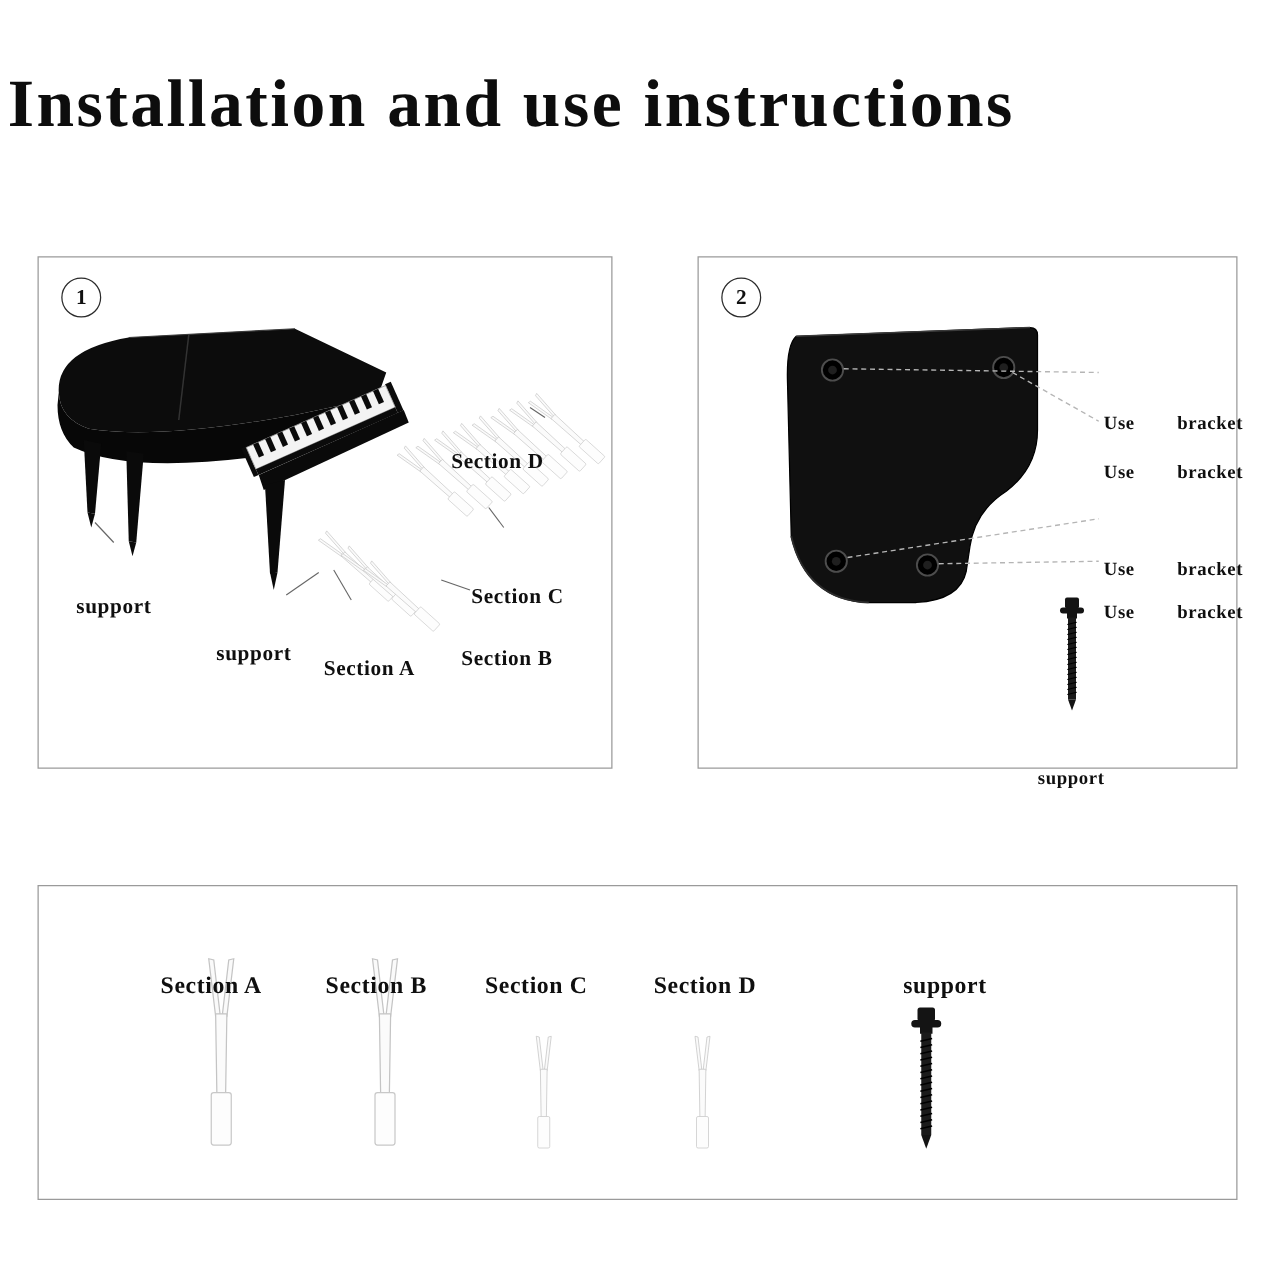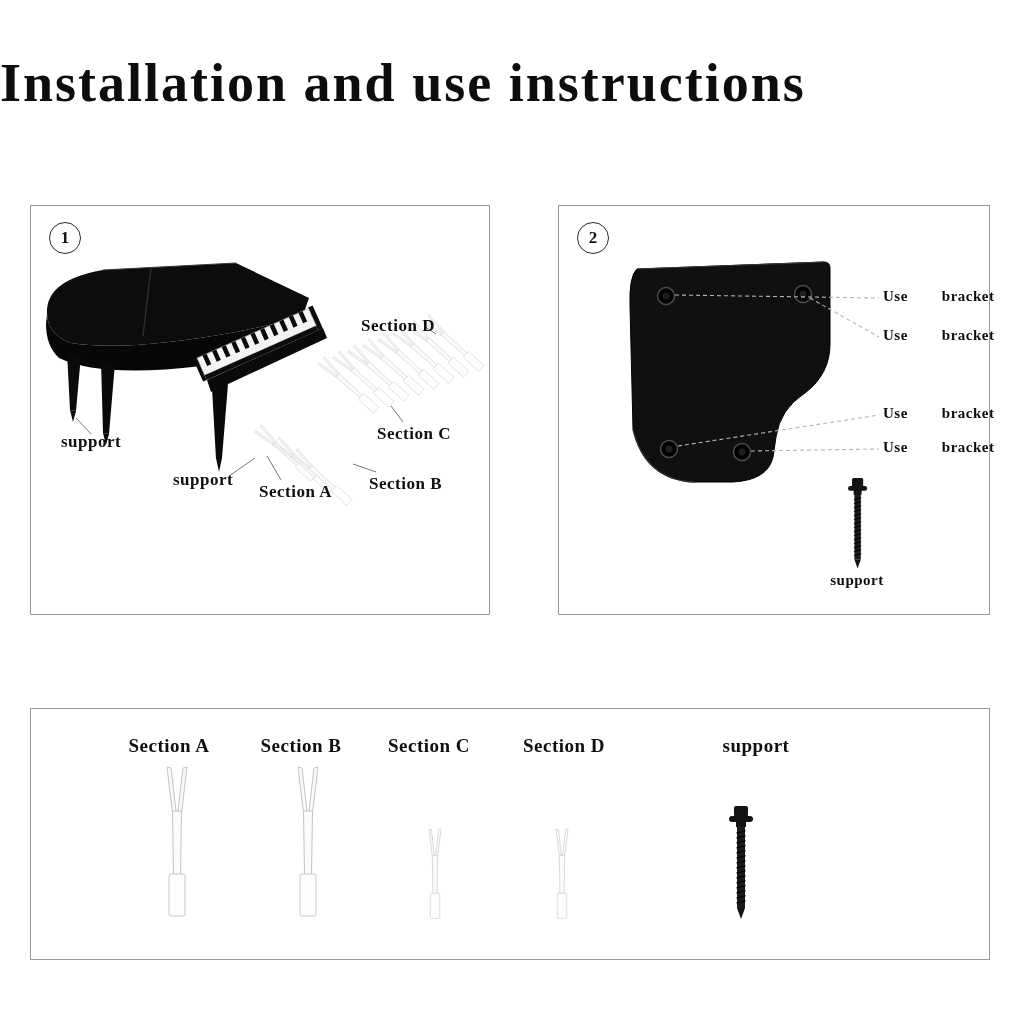--- a/index.html
+++ b/index.html
@@ -1,28 +1,28 @@
 <!DOCTYPE html>
 <html><head>
 <meta charset="utf-8">
 <style>
   html,body{margin:0;padding:0;background:#ffffff;}
   .page{position:relative;width:1024px;height:1024px;background:#ffffff;overflow:hidden;
         font-family:"Liberation Serif",serif;color:#111;}
-  .title{position:absolute;left:0;top:52px;width:818px;text-align:left;margin:0;
+  .title{position:absolute;left:0;top:52px;width:818px;text-align:center;margin:0;
          font-family:"Liberation Serif",serif;font-weight:bold;font-size:54px;letter-spacing:2px;color:#0d0d0d;}
   .panel{position:absolute;background:#fff;border:1px solid #9a9a9a;box-sizing:border-box;}
   .panel1{left:30px;top:205px;width:460px;height:410px;}
   .panel2{left:558px;top:205px;width:432px;height:410px;}
   .panel3{left:30px;top:708px;width:960px;height:252px;}
   .step-num{position:absolute;left:18px;top:16px;width:30px;height:30px;border:1.5px solid #2b2b2b;
             border-radius:50%;display:flex;align-items:center;justify-content:center;
             font-weight:bold;font-size:17px;color:#111;}
   .art{position:absolute;left:0;top:0;}
-  .lbl{position:absolute;font-family:"Liberation Serif",serif;font-weight:bold;color:#0f0f0f;}
+  .lbl{position:absolute;font-family:"Liberation Serif",serif;font-weight:bold;color:#0f0f0f;margin-top:43px;}
   .lbl-p1{font-size:17px;letter-spacing:0.5px;}
   .lbl-br{font-size:15px;white-space:pre;letter-spacing:0.5px;}
   .lbl-p3{font-size:19px;letter-spacing:0.5px;width:140px;text-align:center;}
   .lbl-sup2{font-size:15px;width:100px;text-align:center;letter-spacing:0.5px;}
 </style>
 </head>
 <body>
 
 <svg width="0" height="0" style="position:absolute" aria-hidden="true">
   <defs>

